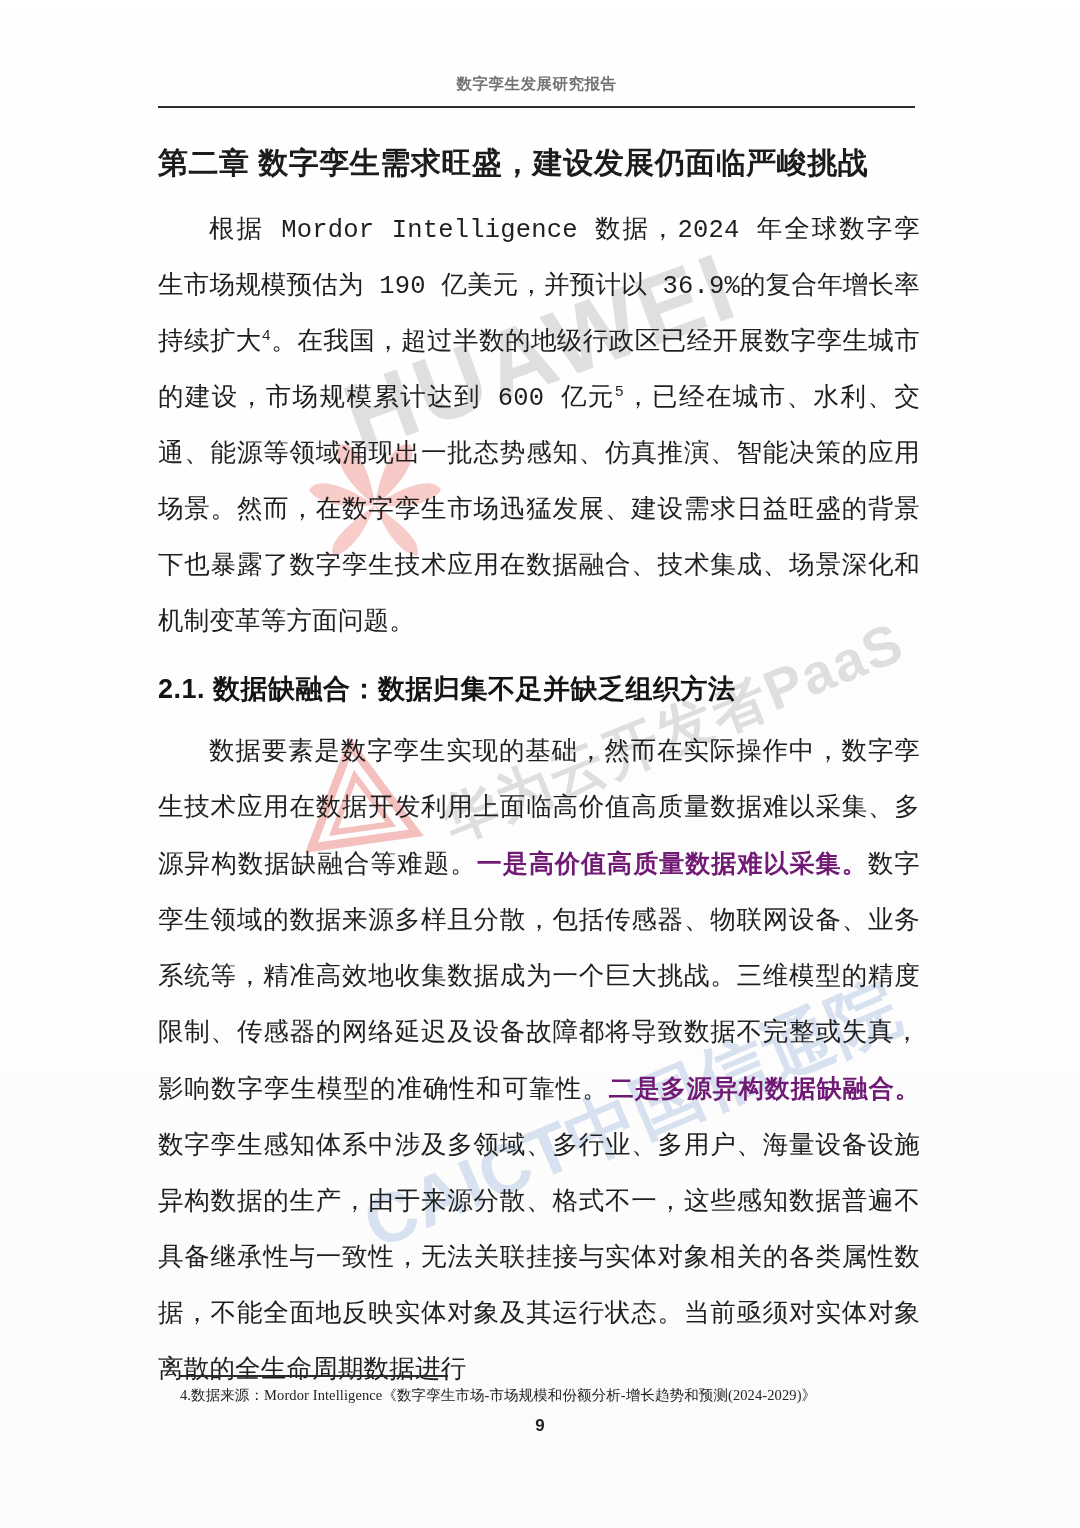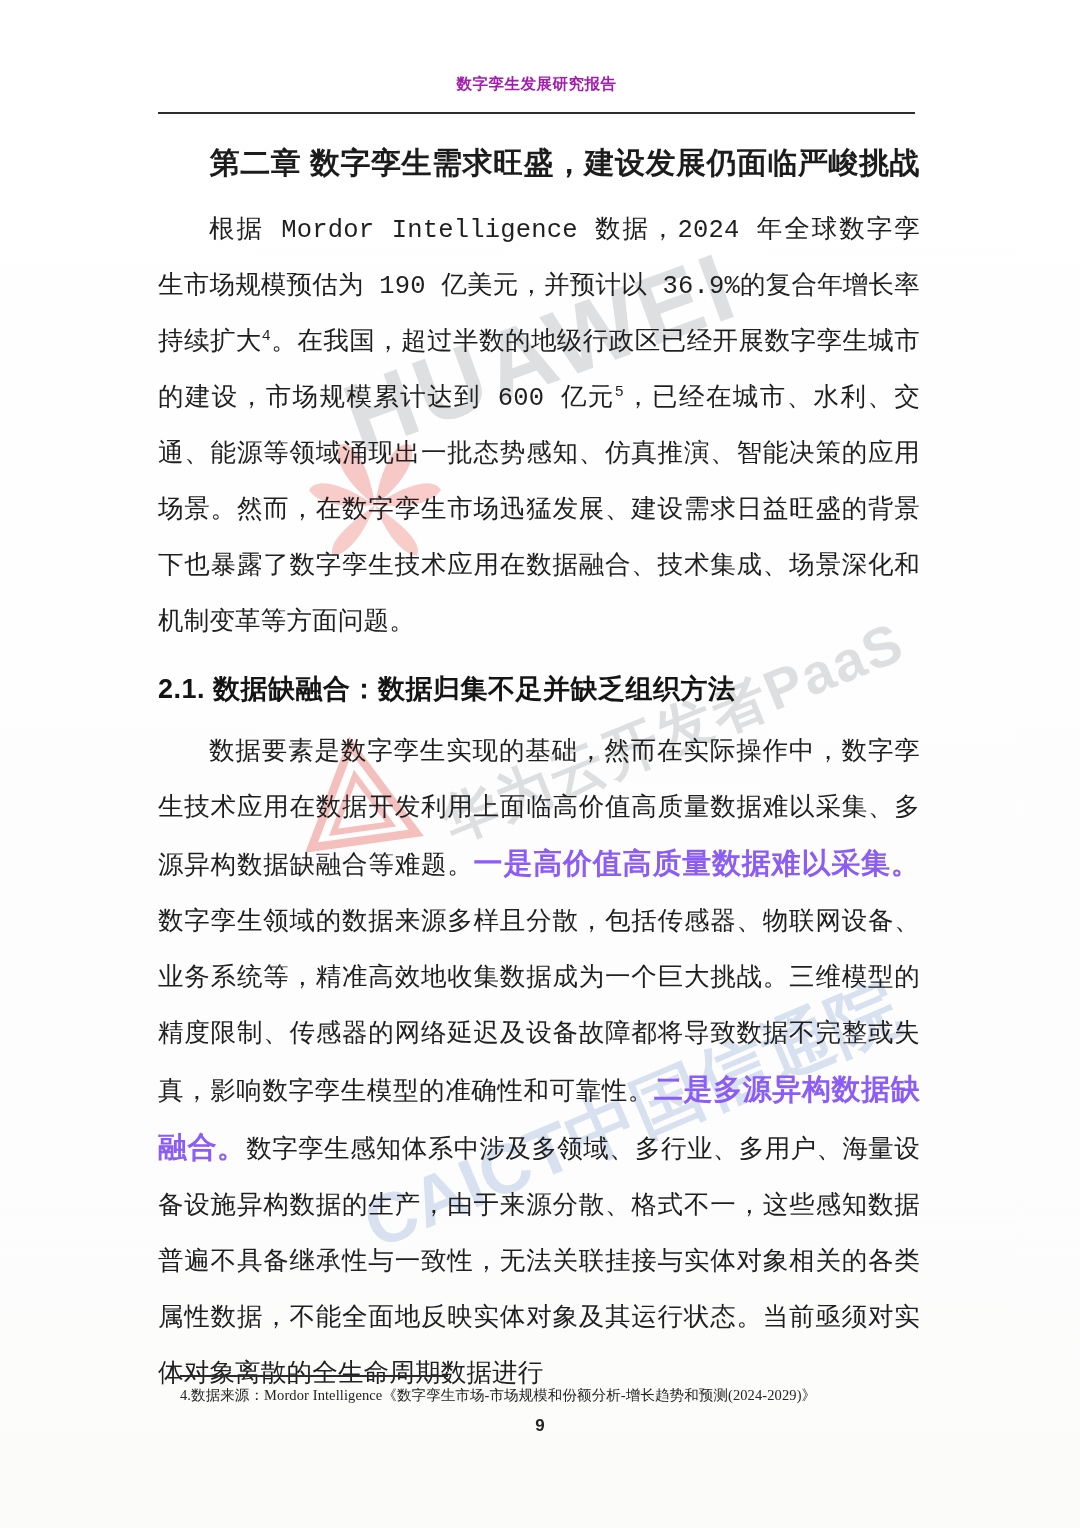--- a/index.html
+++ b/index.html
@@ -106,22 +106,22 @@
     top: 74px;
     width: 757px;
     z-index: 3;
   }
   #header-title {
     text-align: center;
     font-family: "Liberation Sans", sans-serif;
     font-weight: 700;
     font-size: 15.5px;
     letter-spacing: 0.5px;
-    color: #a21caf;
-    padding-bottom: 17px;
+    color: #737373;
+    padding-bottom: 11px;
   }
   #header-rule {
     height: 0;
     border-top: 2.2px solid #2e2e2e;
     width: 100%;
   }
 
   
   #content {
     position: absolute;
@@ -130,21 +130,21 @@
     width: 762px;
     z-index: 3;
   }
 
   h1#chapter-title {
     margin: 0;
     padding: 12px 0 4px 0;
     font-family: "Liberation Sans", sans-serif;
     font-size: 30px;
     font-weight: 700;
-    text-align: right;
+    text-align: left;
     letter-spacing: 0.5px;
     color: #1c1c1c;
     line-height: 1.5;
   }
 
   p.body-para {
     margin: 0;
     padding: 0;
     font-size: 25.5px;
     line-height: 56px;
@@ -164,22 +164,22 @@
     font-size: 27px;
     font-weight: 700;
     text-align: left;
     color: #141414;
     letter-spacing: 0.5px;
   }
 
   b.run-in {
     font-family: "Liberation Sans", sans-serif;
     font-weight: 700;
-    font-size: 29px;
-    color: #8b5cf6;
+    font-size: 25px;
+    color: #701a75;
   }
   sup.fn-ref {
     font-size: 15px;
     vertical-align: super;
     line-height: 0;
   }
 
   
   #footnotes {
     position: absolute;

